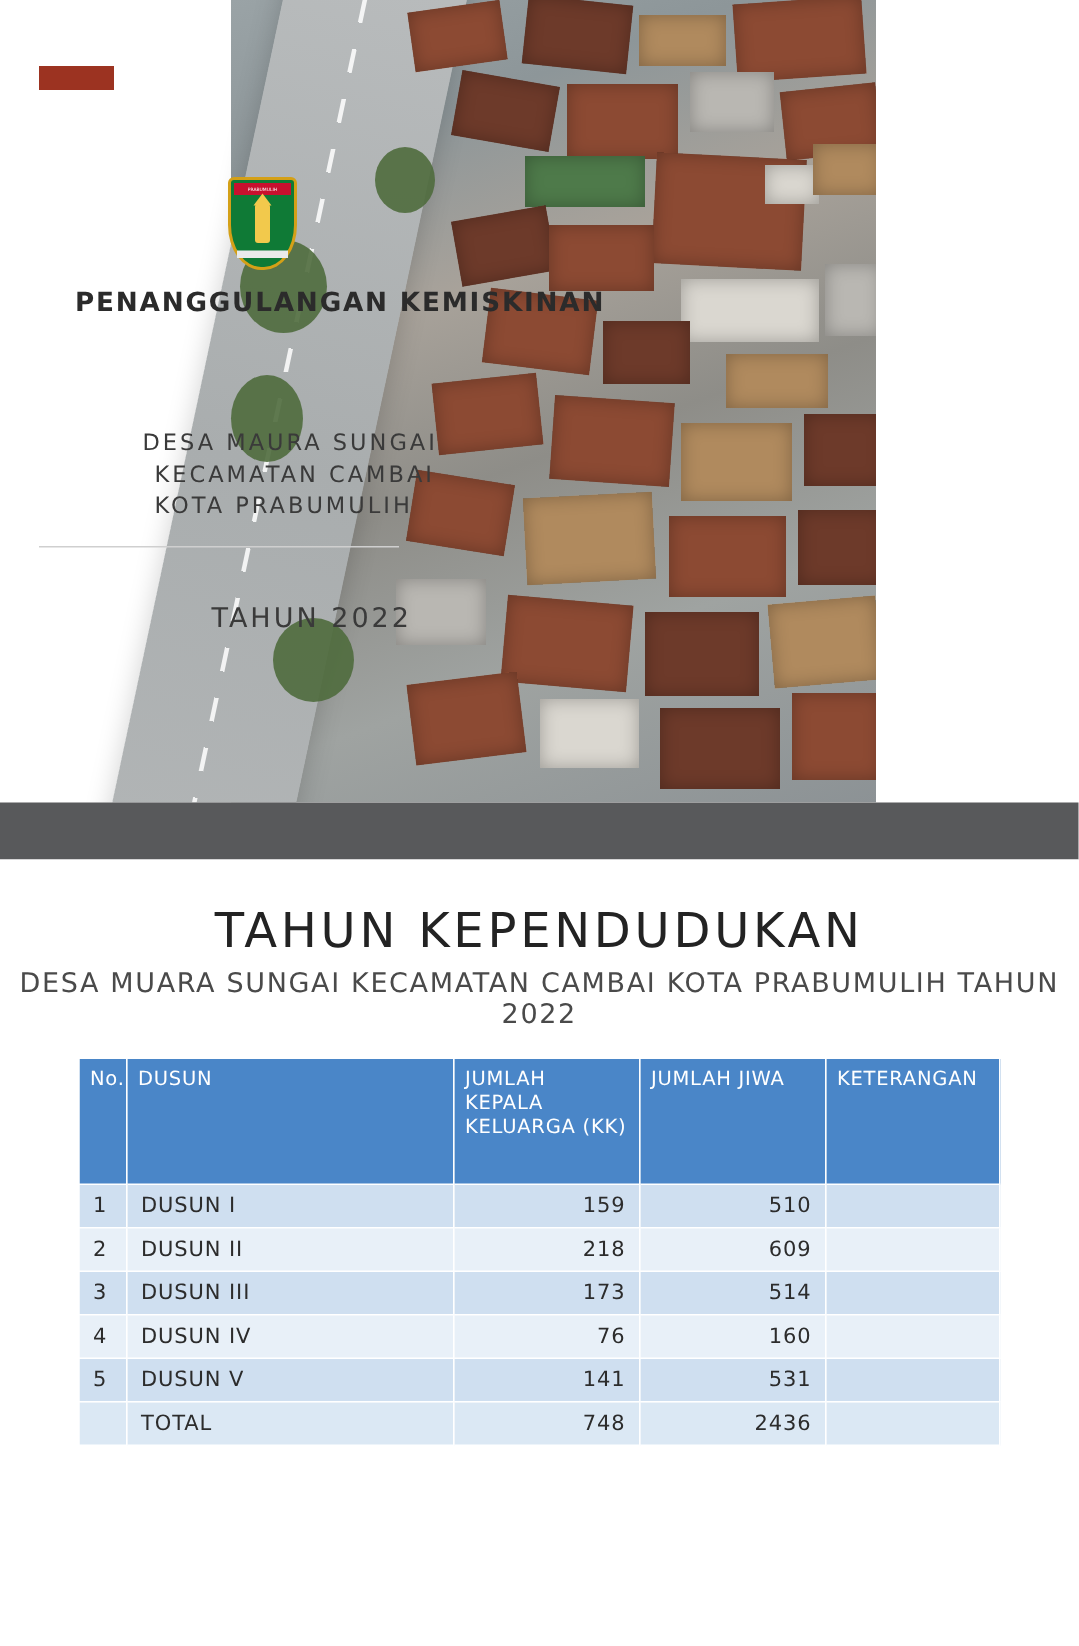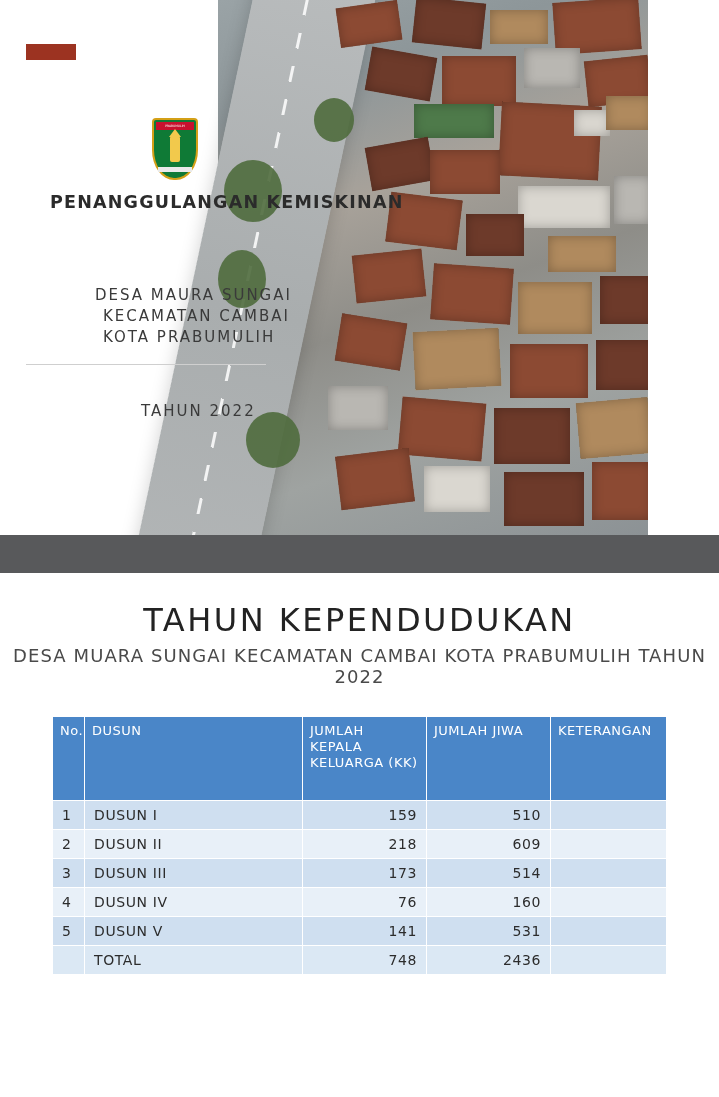--- a/index.html
+++ b/index.html
@@ -13,21 +13,21 @@
     font-family: "DejaVu Sans", sans-serif;
     overflow: hidden;
     position: relative;
   }
 
   
   .slide-top {
     position: absolute;
     left: 0;
     top: 0;
-    width: 648px;
+    width: 584px;
     height: 535px;
     background: #ffffff;
     overflow: hidden;
   }
 
   
   .photo {
     position: absolute;
     right: 0;
     top: 0;
@@ -185,21 +185,21 @@
     color: #3a3a3a;
     line-height: 21px;
   }
   .subtitle-block .l2 { padding-left: 8px; }
   .subtitle-block .l3 { padding-left: 8px; }
 
   .year {
     position: absolute;
     left: 141px;
     top: 402px;
-    font-size: 15px;
+    font-size: 18px;
     letter-spacing: 2px;
     color: #3a3a3a;
   }
 
   
   .slide-bottom {
     position: absolute;
     left: 0;
     top: 573px;
     width: 719px;
@@ -225,21 +225,21 @@
     width: 719px;
     text-align: center;
     font-size: 18px;
     letter-spacing: 1.1px;
     color: #4a4a4a;
   }
 
   table.datatable {
     position: absolute;
     left: 52px;
-    top: 143px;
+    top: 132px;
     width: 614px;
     border-collapse: collapse;
     table-layout: fixed;
   }
   table.datatable th {
     background: #4a86c8;
     color: #ffffff;
     font-weight: normal;
     font-size: 13px;
     letter-spacing: 0.5px;

